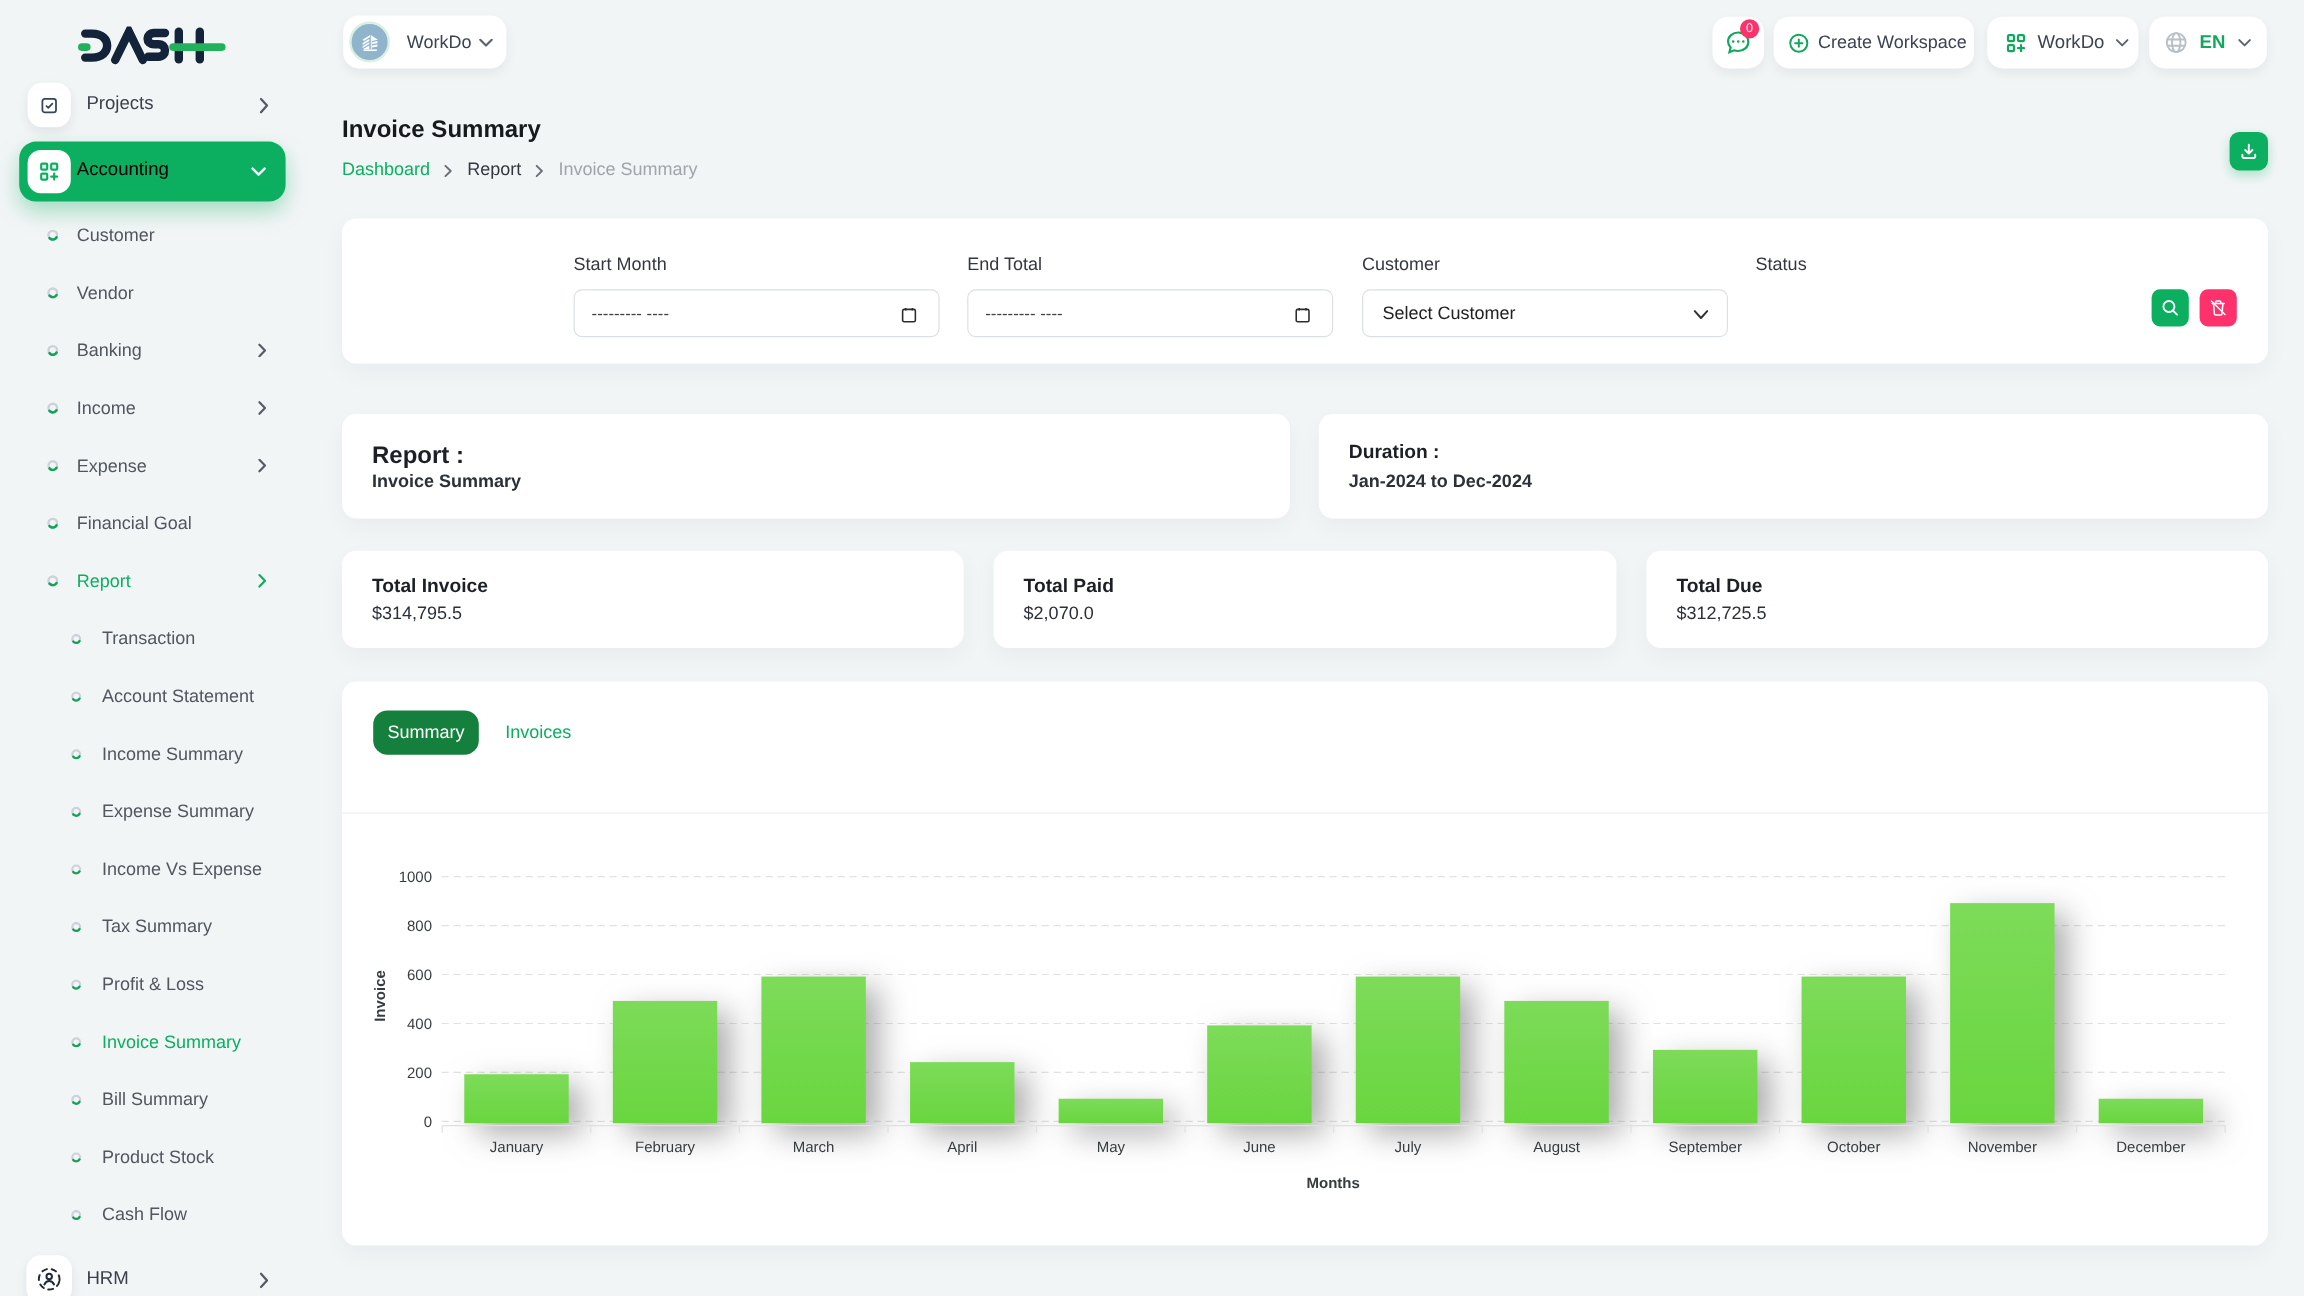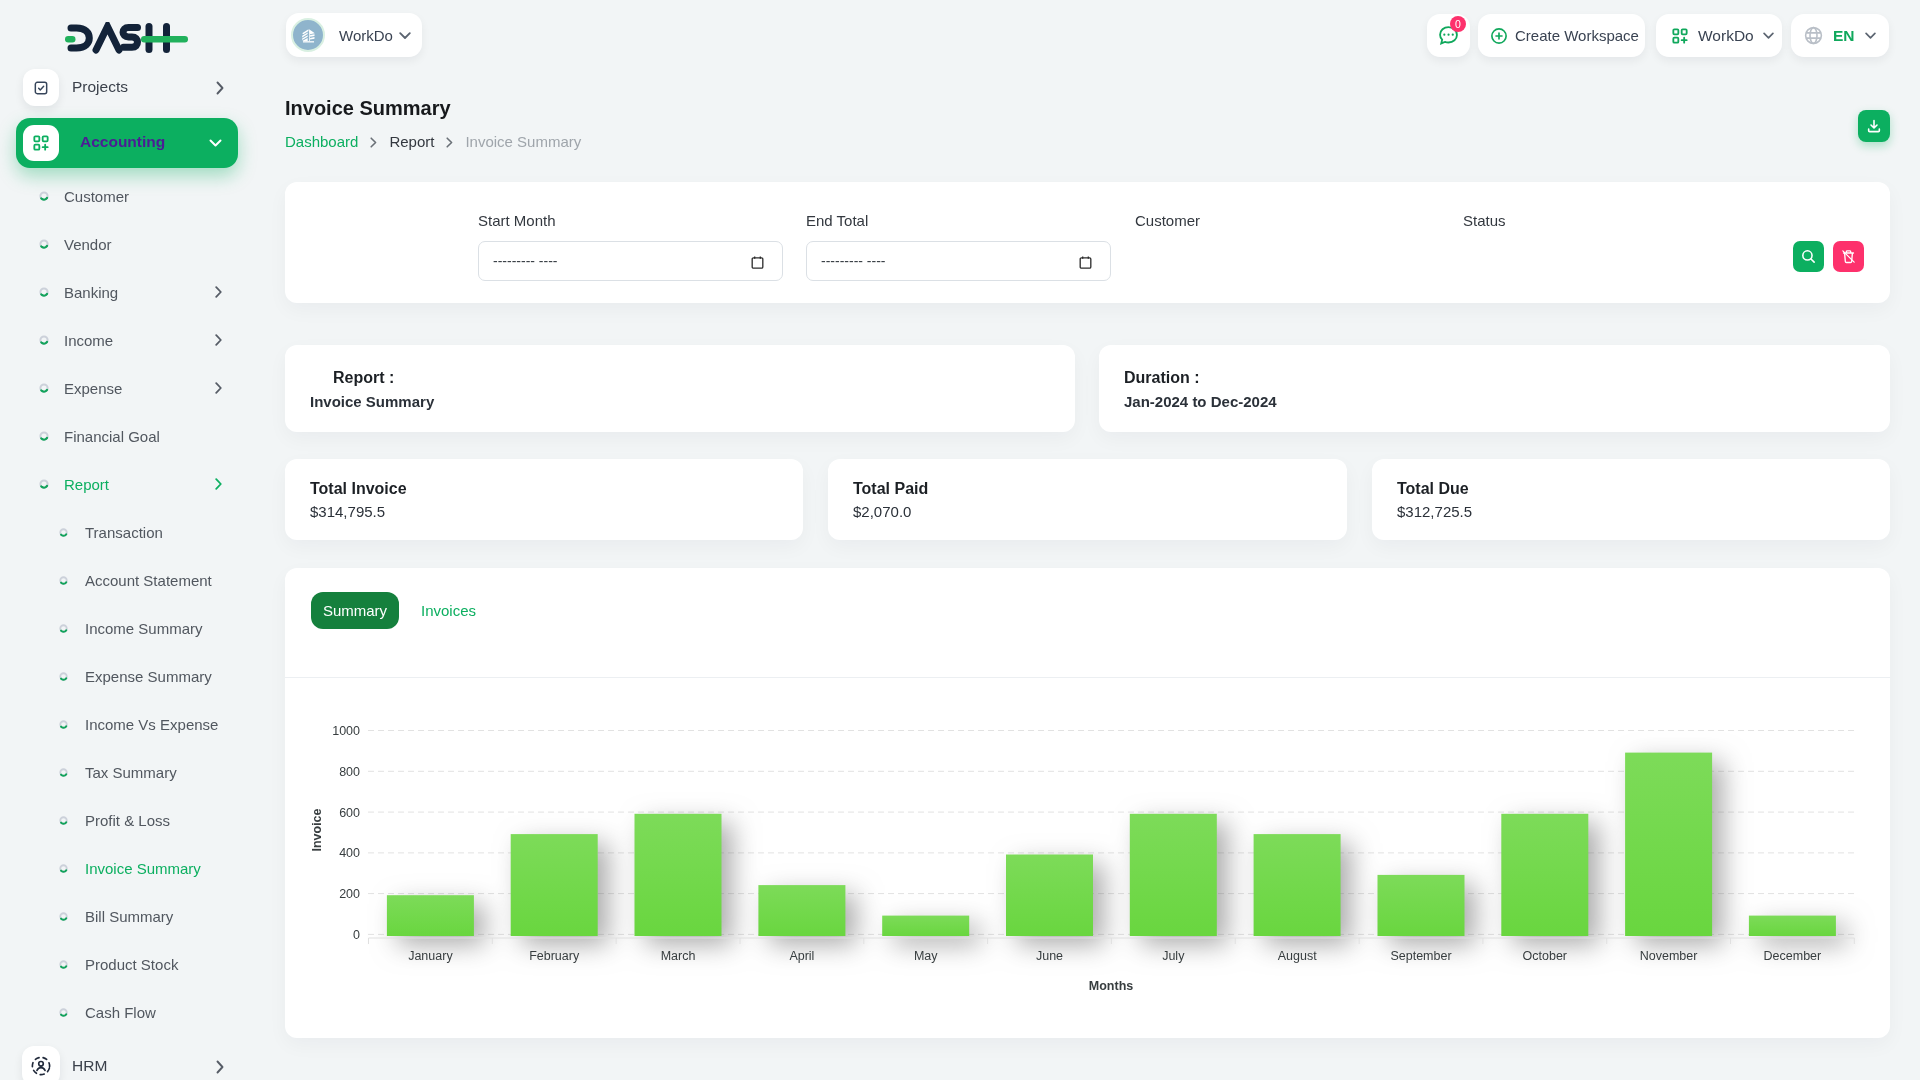--- a/index.html
+++ b/index.html
@@ -55,21 +55,21 @@
 
   <div class="abs" style="left:16px;top:118px;width:222px;height:50px;background:#0caf60;border-radius:14px;box-shadow:0 8px 18px rgba(12,175,96,.35);">
     <div style="position:absolute;left:7px;top:7px;width:36px;height:36px;background:#fff;border-radius:11px;display:flex;align-items:center;justify-content:center;">
       <svg width="20" height="20" viewBox="0 0 24 24" fill="none" stroke="#0caf60" stroke-width="2.2" stroke-linecap="round" stroke-linejoin="round">
           <rect x="4" y="4" width="6" height="6" rx="1.2"></rect>
           <rect x="14" y="4" width="6" height="6" rx="1.2"></rect>
           <rect x="4" y="14" width="6" height="6" rx="1.2"></rect>
           <path d="M17 14v6M14 17h6"></path>
         </svg>
     </div>
-    <span style="position:absolute;left:64px;top:15px;font-size:15.5px;font-weight:bold;color:#4c1d95;">Accounting</span>
+    <span style="position:absolute;left:48px;top:15px;font-size:15.5px;font-weight:normal;color:#000000;">Accounting</span>
     <svg style="position:absolute;right:16px;top:21px;" width="13" height="8" viewBox="0 0 13 8" fill="none" stroke="#fff" stroke-width="2" stroke-linecap="round" stroke-linejoin="round">
         <path d="M1.5 1.5 L6.5 6.5 L11.5 1.5"></path>
       </svg>
   </div>
 
   <div class="mi" style="top:180px;">
       <span class="blt">
         <svg width="10" height="10" viewBox="0 0 10 10">
           <circle cx="5" cy="5" r="3.6" fill="none" stroke="#ccd1da" stroke-width="2"></circle>
           <circle cx="5" cy="5" r="3.6" fill="none" stroke="#12a35b" stroke-width="2.2" stroke-dasharray="6.6 16" stroke-linecap="round" transform="rotate(32 5 5)"></circle>
@@ -364,37 +364,43 @@
         <path d="M7.5 2.5V6M16.5 2.5V6"></path>
       </svg>
   </div>
   <div class="inp" style="left:521px;top:59px;width:305px;">
     <span style="margin-left:14px;font-size:14px;color:#3c4248;">--------- ----</span>
     <svg style="position:absolute;right:17px;top:13px;" width="15" height="15" viewBox="0 0 24 24" fill="none" stroke="#2c2c2c" stroke-width="2.1">
         <rect x="3.5" y="4.5" width="17" height="16.5" rx="2"></rect>
         <path d="M7.5 2.5V6M16.5 2.5V6"></path>
       </svg>
   </div>
+  <div class="inp" style="left:850px;top:59px;width:305px;">
+    <span style="margin-left:16px;">Select Customer</span>
+    <svg style="position:absolute;right:15px;top:16px;" width="13" height="9" viewBox="0 0 13 9" fill="none" stroke="#333" stroke-width="1.7" stroke-linecap="round" stroke-linejoin="round">
+        <path d="M1.3 1.3 L6.5 7 L11.7 1.3"></path>
+      </svg>
+  </div>
 
   <div style="position:absolute;left:1508px;top:59px;width:31px;height:31px;background:#0caf60;border-radius:7px;display:flex;align-items:center;justify-content:center;">
     <svg width="17" height="17" viewBox="0 0 24 24" fill="none" stroke="#fff" stroke-width="2.2" stroke-linecap="round">
         <circle cx="10.5" cy="10.5" r="6.5"></circle>
         <path d="M15.5 15.5L20 20"></path>
       </svg>
   </div>
   <div style="position:absolute;left:1548px;top:59px;width:31px;height:31px;background:#fd316c;border-radius:7px;display:flex;align-items:center;justify-content:center;">
     <svg width="17" height="17" viewBox="0 0 24 24" fill="none" stroke="#fff" stroke-width="1.9" stroke-linecap="round" stroke-linejoin="round">
         <path d="M5 7h2.5M10 7h9M9 7V5.2A1.2 1.2 0 0 1 10.2 4h3.6A1.2 1.2 0 0 1 15 5.2V7M6.5 7l1 12a1.6 1.6 0 0 0 1.6 1.5h5.8a1.6 1.6 0 0 0 1.6-1.5l1-12"></path>
         <path d="M4 4l16 16" stroke-width="1.7"></path>
       </svg>
   </div>
 </div>
 
 <div class="card" style="left:285px;top:345px;width:790px;height:87px;">
-  <div style="position:absolute;left:25px;top:24px;font-size:16px;font-weight:bold;color:#1c2025;margin-left:23px;">Report :</div>
+  <div style="position:absolute;left:25px;top:24px;font-size:20px;font-weight:bold;color:#1c2025;">Report :</div>
   <div style="position:absolute;left:25px;top:48px;font-size:15px;font-weight:bold;color:#2b3139;">Invoice Summary</div>
 </div>
 <div class="card" style="left:1099px;top:345px;width:791px;height:87px;">
   <div style="position:absolute;left:25px;top:24px;font-size:16px;font-weight:bold;color:#1c2025;">Duration :</div>
   <div style="position:absolute;left:25px;top:48px;font-size:15px;font-weight:bold;color:#2b3139;">Jan-2024 to Dec-2024</div>
 </div>
 
 <div class="card" style="left:285px;top:459px;width:518px;height:81px;">
   <div style="position:absolute;left:25px;top:21px;font-size:16px;font-weight:bold;color:#1c2025;">Total Invoice</div>
   <div style="position:absolute;left:25px;top:44px;font-size:15px;color:#2b3139;">$314,795.5</div>

